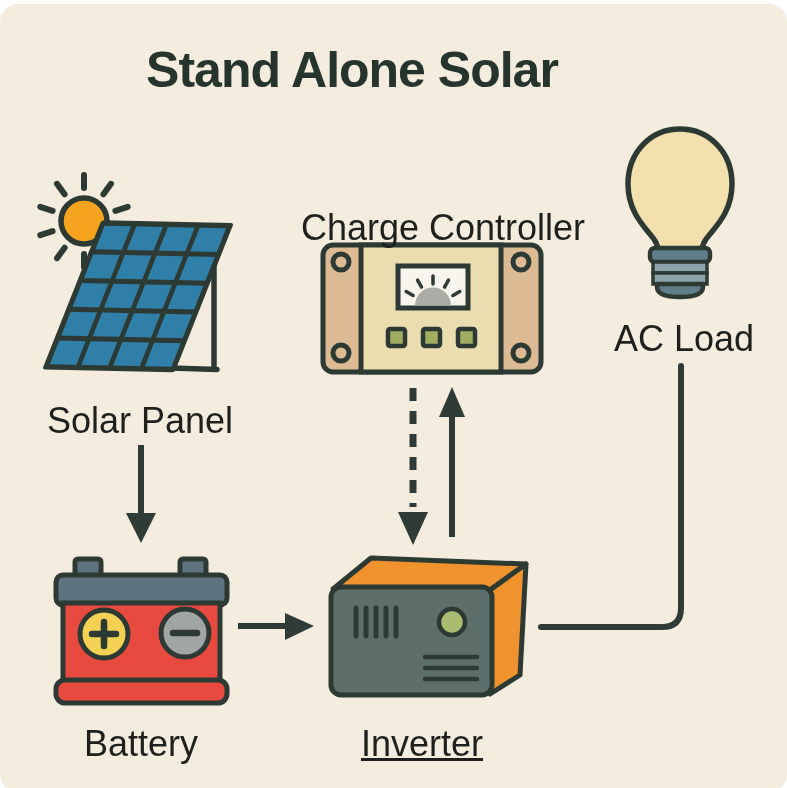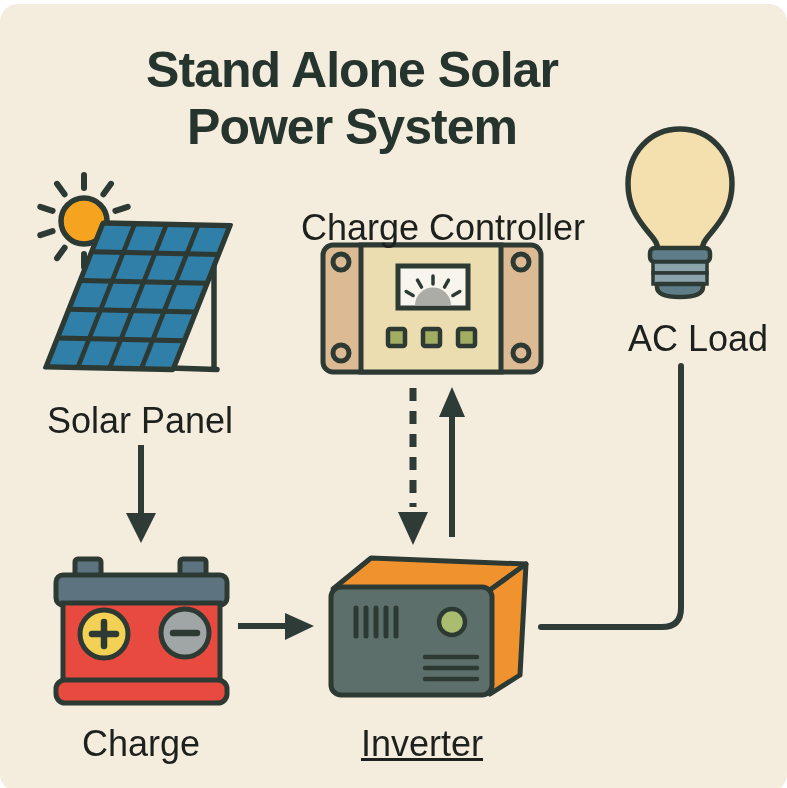--- a/index.html
+++ b/index.html
@@ -16,21 +16,21 @@
     font-size:50px;line-height:57px;font-weight:bold;
     letter-spacing:-1px;color:var(--title-text,#26342e);
   }
   .node-label{
     position:absolute;transform:translateX(-50%);
     font-size:36px;font-weight:500;white-space:nowrap;
     color:var(--label-text,#1d201d);
   }
   .lbl-charge-controller{left:443px;top:203px;}
   .lbl-solar-panel{left:140px;top:396px;text-align:center;}
-  .lbl-ac-load{left:698px;top:314px;}
+  .lbl-ac-load{left:684px;top:314px;}
   .lbl-battery{left:141px;top:719px;}
   .lbl-inverter{left:422px;top:719px;text-decoration:underline;}
 </style>
 </head>
 <body>
 
 <div class="canvas">
 
   <svg class="diagram-svg" viewBox="0 0 787 788">
 
@@ -160,21 +160,20 @@
     <g>
       <line x1="238" y1="622" x2="289" y2="622" stroke="var(--wire)" stroke-width="6"></line>
       <polygon points="314,622 285,609 285,636" fill="var(--wire)"></polygon>
     </g>
 
     <path d="M541,623 L662,623 Q681,623 681,604 L681,362" fill="none" stroke="var(--wire)" stroke-width="6" stroke-linecap="round"></path>
   </svg>
 
   <div class="title">
     <div>Stand Alone Solar</div>
-    <div>Power System</div>
   </div>
 
   <div class="node-label lbl-charge-controller">Charge Controller</div>
   <div class="node-label lbl-solar-panel">Solar Panel</div>
   <div class="node-label lbl-ac-load">AC Load</div>
-  <div class="node-label lbl-battery">Charge</div>
+  <div class="node-label lbl-battery">Battery</div>
   <div class="node-label lbl-inverter">Inverter</div>
 </div>
 
 </body></html>

